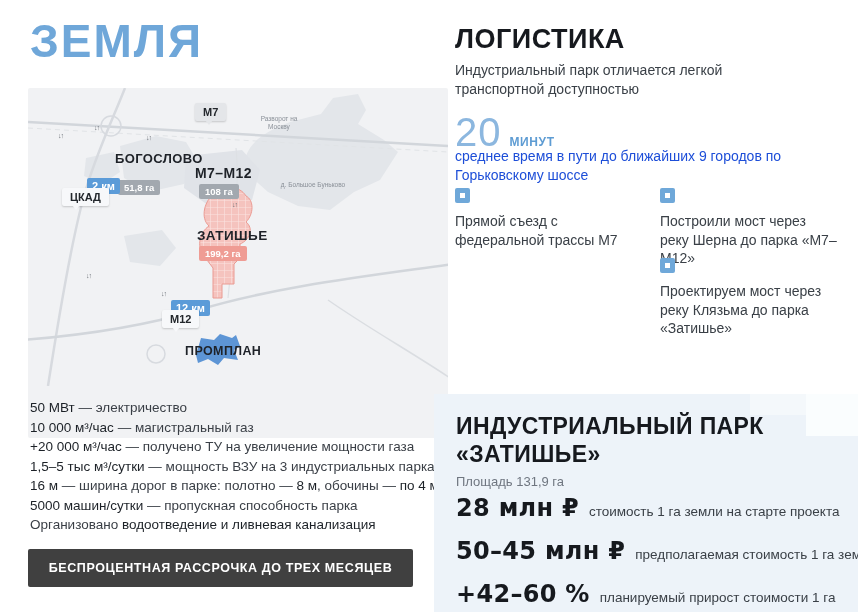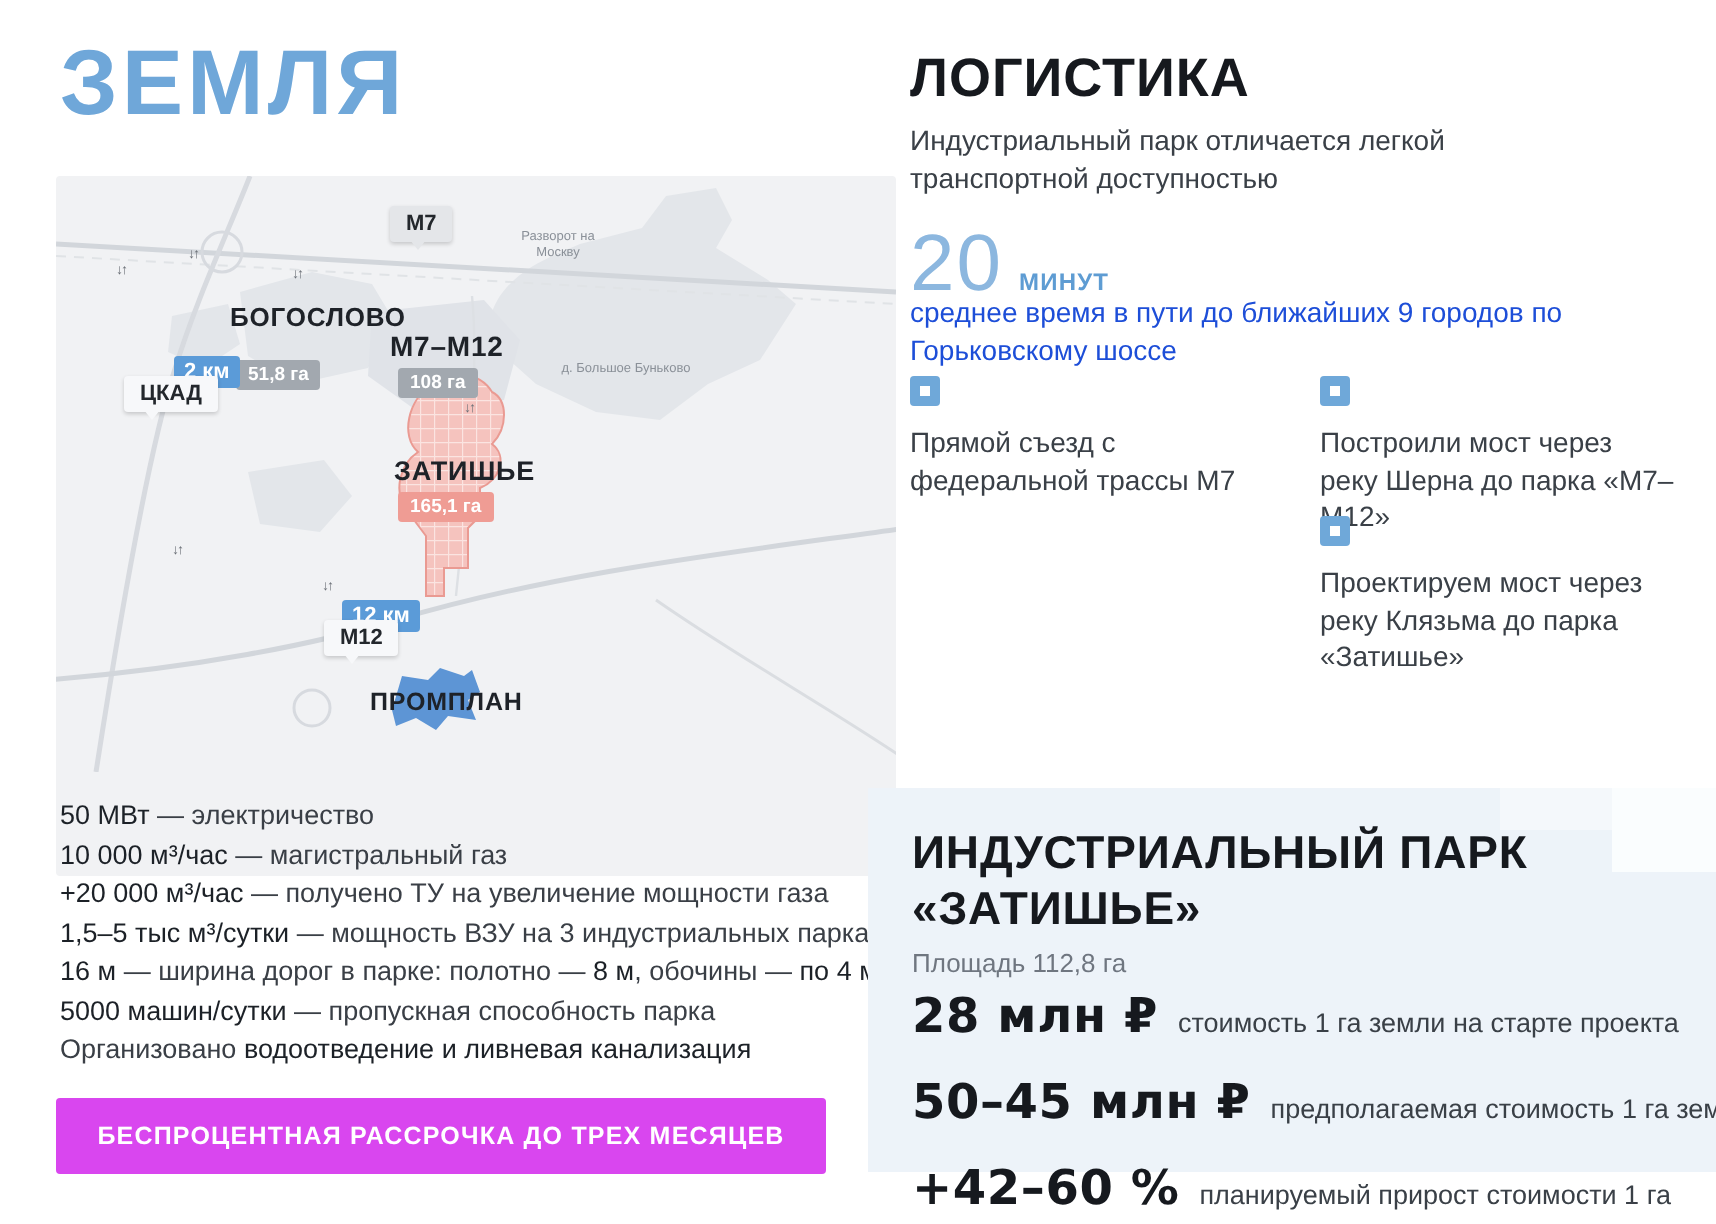--- a/index.html
+++ b/index.html
@@ -32,21 +32,21 @@
   .tiny-label { position:absolute; font-size:6.5px; line-height:8px; color:#8a9098;
                 text-align:center; }
   .station { position:absolute; font-size:7px; color:#6b7077; letter-spacing:-1px; }
   .station::before { content:"↓↑"; }
 
   .specs { position:absolute; left:30px; top:398px; width:424px; }
   .spec-line { font-size:13.5px; line-height:19.5px; color:#3a3f46; white-space:nowrap; }
   .spec-line .b { font-weight:400; color:#1c2127; }
 
   .installment-btn { position:absolute; left:28px; top:549px; width:385px; height:38px;
-      background:#d946ef; border:none; border-radius:2px; color:#fff; font-weight:700;
+      background:#404040; border:none; border-radius:2px; color:#fff; font-weight:700;
       font-size:12.5px; letter-spacing:.6px; display:flex; align-items:center; justify-content:center;
       font-family:"Liberation Sans", sans-serif; cursor:pointer; }
 
   
   .log-heading { position:absolute; left:455px; top:24px; font-size:27px; font-weight:800;
                  letter-spacing:.5px; color:#16191e; }
   .log-intro { position:absolute; left:455px; top:61px; width:345px; font-size:14px;
                line-height:19px; color:#3a4047; }
   .time-row { position:absolute; left:455px; top:110px; display:flex; align-items:baseline; }
   .time-value { font-size:40px; font-weight:400; color:#8cb7df; letter-spacing:1px; }
@@ -58,21 +58,21 @@
   .bullet { position:absolute; }
   .bullet-icon { width:15px; height:15px; background:#6fa8d9; border-radius:2px;
                  display:flex; align-items:center; justify-content:center; }
   .bullet-icon span { width:5px; height:5px; background:#fff; display:block; }
   .bullet-text { margin-top:9px; font-size:14px; line-height:18.5px; color:#3a4047; }
   .bullet.b1 { left:455px; top:188px; width:172px; }
   .bullet.b2 { left:660px; top:188px; width:178px; }
   .bullet.b3 { left:455px; top:258px; width:192px; }
   .bullet.b4 { left:660px; top:258px; width:185px; }
 
-  .park-panel { position:absolute; left:434px; top:394px; width:424px; height:192px;
+  .park-panel { position:absolute; left:434px; top:394px; width:424px; height:218px;
                 background:#edf3f9; }
   .step-a { position:absolute; right:52px; top:0; width:56px; height:21px; background:#f4f8fb; }
   .step-b { position:absolute; right:0; top:0; width:52px; height:42px; background:#fafdfe; }
   .park-heading { position:absolute; left:22px; top:18px; width:330px; font-size:23px;
                   line-height:28px; font-weight:800; letter-spacing:.4px; color:#16191e; }
   .park-area { position:absolute; left:22px; top:80px; font-size:13px; color:#6f7680; }
   .stat-row { position:absolute; left:22px; display:flex; align-items:baseline; white-space:nowrap; }
   .stat-row.s0 { top:100px; } .stat-row.s1 { top:143px; } .stat-row.s2 { top:186px; }
   .stat-value { font-family:"DejaVu Sans","Liberation Sans",sans-serif; font-size:24px;
                 font-weight:800; color:#16191e; letter-spacing:.3px; }
@@ -121,21 +121,21 @@
     <div class="map-label" style="left:87px; top:63px; font-size:13px;">БОГОСЛОВО</div>
     <div class="badge gray" style="left:90px; top:80px;margin-top:12px;">51,8 га</div>
 
     <div class="badge blue" style="left:59px; top:90px;">2 км</div>
     <div class="chip white" style="left:34px; top:100px;">ЦКАД</div>
 
     <div class="map-label" style="left:167px; top:77px; font-size:14px;">М7–М12</div>
     <div class="badge gray" style="left:171px; top:96px;">108 га</div>
 
     <div class="map-label" style="left:169px; top:140px; font-size:13.5px;">ЗАТИШЬЕ</div>
-    <div class="badge pink" style="left:171px; top:158px;">165,1 га</div>
+    <div class="badge pink" style="left:171px; top:158px;">199,2 га</div>
 
     <div class="badge blue" style="left:143px; top:212px;">12 км</div>
     <div class="chip white" style="left:134px; top:222px;">М12</div>
 
     <div class="map-label" style="left:157px; top:256px; font-size:12.5px;">ПРОМПЛАН</div>
 
     <div class="station" style="left:30px; top:44px;"></div>
     <div class="station" style="left:66px; top:36px;"></div>
     <div class="station" style="left:118px; top:46px;"></div>
     <div class="station" style="left:204px; top:113px;"></div>
@@ -180,21 +180,21 @@
     <div class="bullet-icon">
         <span></span>
       </div>
     <div class="bullet-text">Проектируем мост через реку Клязьма до парка «Затишье»</div>
   </div>
 
   <div class="park-panel">
     <div class="step-a"></div>
     <div class="step-b"></div>
     <div class="park-heading">ИНДУСТРИАЛЬНЫЙ ПАРК «ЗАТИШЬЕ»</div>
-    <div class="park-area">Площадь 112,8 га</div>
+    <div class="park-area">Площадь 131,9 га</div>
 
     <div class="stat-row s0">
       <span class="stat-value">28 млн ₽</span>
       <span class="stat-label">стоимость 1 га земли на старте проекта</span>
     </div>
     <div class="stat-row s1">
       <span class="stat-value">50–45 млн ₽</span>
       <span class="stat-label">предполагаемая стоимость 1 га земли</span>
     </div>
     <div class="stat-row s2">

